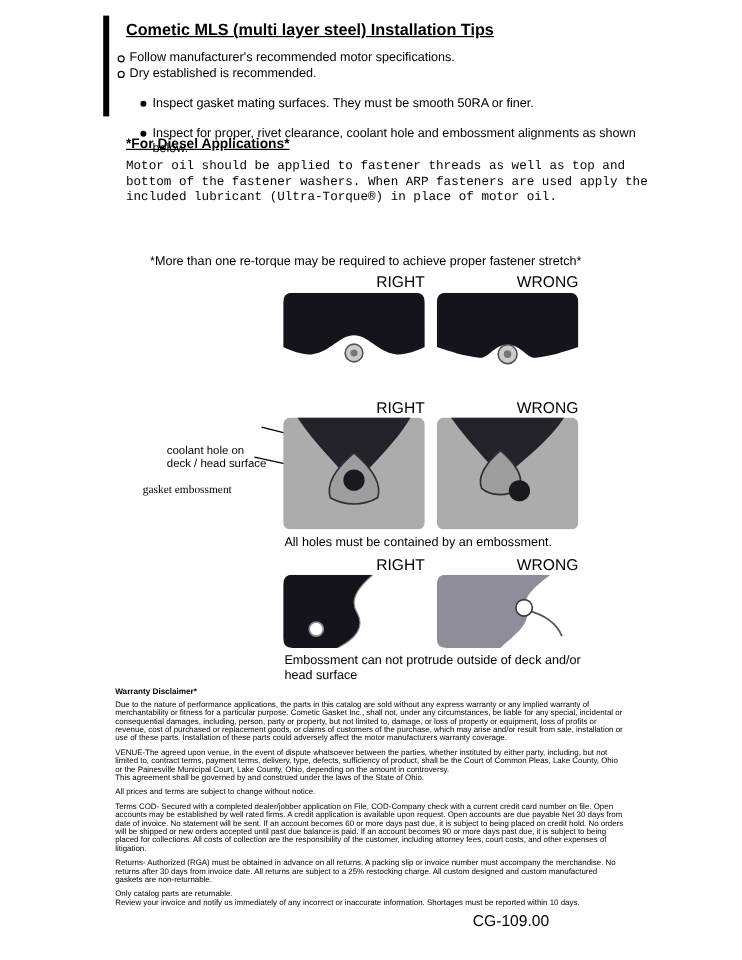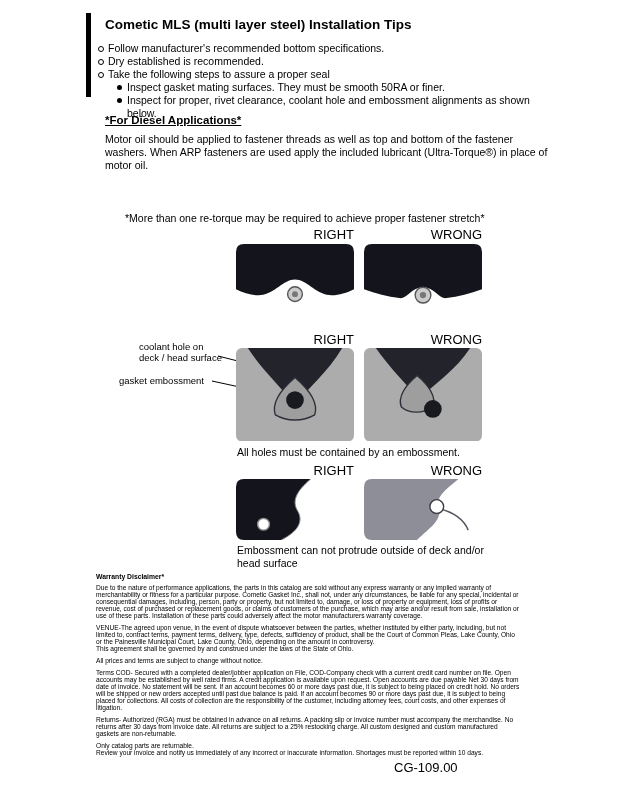--- a/index.html
+++ b/index.html
@@ -1,57 +1,56 @@
 <!DOCTYPE html>
 <html><head>
 <meta charset="utf-8">
 <style>
   html,body{margin:0;padding:0;background:#fff;}
   .page{
     position:relative;width:618px;height:800px;background:#ffffff;
     font-family:"Liberation Sans", sans-serif;color:#000;overflow:hidden;
   }
   .vbar{position:absolute;left:86px;top:13px;width:5px;height:84px;background:#000;}
-  .title{position:absolute;left:105px;top:17px;font-size:13.5px;font-weight:bold;}
+  .title{position:absolute;left:105px;top:17px;font-size:13.5px;font-weight:bold;text-decoration:underline;}
   .tips{position:absolute;left:97px;top:42px;font-size:10.5px;line-height:13px;width:460px;}
   .tip{position:relative;padding-left:11px;}
   .tip::before{content:"";position:absolute;left:1px;top:4px;width:4px;height:4px;border:1px solid #000;border-radius:50%;}
-  .tip.sub{margin-left:19px;}
+  .tip.sub{margin-left:19px;margin-top:12px;}
   .tip.sub::before{background:#000;border:none;width:5px;height:5px;top:4px;}
   .diesel-heading{position:absolute;left:105px;top:114px;font-size:11.5px;font-weight:bold;text-decoration:underline;}
-  .body-text{font-size:10.5px;line-height:13px;}
+  .body-text{font-size:10.5px;line-height:13px;font-family:Liberation Mono, monospace;}
   .p1{position:absolute;left:105px;top:133px;width:452px;}
   .p2{position:absolute;left:105px;top:169px;width:440px;}
   .note{position:absolute;left:105px;top:212px;font-size:10.5px;margin-left:20px;}
   .colhead{position:absolute;width:118px;text-align:right;font-size:13px;}
   .panel{position:absolute;width:118px;}
   .panel svg{display:block;width:118px;height:auto;}
   .caption{position:absolute;left:237px;font-size:10.5px;line-height:13px;}
-  .ann{position:absolute;font-size:9.5px;line-height:11px;}
+  .ann{position:absolute;font-size:9.5px;line-height:11px;margin-top:29px;}
   .ann-coolant{left:139px;top:341px;width:84px;}
-  .ann-emboss{left:119px;top:375px;width:100px;}
+  .ann-emboss{left:119px;top:375px;width:100px;font-family:Liberation Serif, serif;}
   .ann-lines{position:absolute;left:200px;top:348px;width:110px;height:52px;}
   .warranty{position:absolute;left:96px;top:573px;width:424px;font-size:6.6px;line-height:7px;}
   .warranty h2{font-size:6.8px;font-weight:bold;margin:0 0 4px 0;}
   .warranty p{margin:0 0 5px 0;white-space:pre-line;}
   .code{position:absolute;left:394px;top:760px;font-size:13px;}
 </style>
 </head>
 <body>
 
 <div class="page">
 
   <div class="vbar"></div>
 
   <div class="title">Cometic MLS (multi layer steel) Installation Tips</div>
 
   <div class="tips">
-    <div class="tip">Follow manufacturer's recommended bottom specifications.</div>
+    <div class="tip">Follow manufacturer's recommended motor specifications.</div>
     <div class="tip">Dry established is recommended.</div>
-    <div class="tip">Take the following steps to assure a proper seal</div>
     <div class="tip sub">Inspect gasket mating surfaces.  They must be smooth 50RA or finer.</div>
     <div class="tip sub">Inspect for proper, rivet clearance, coolant hole and embossment alignments as shown below.</div>
   </div>
 
   <div class="diesel-heading">*For Diesel Applications*</div>
   <div class="body-text p1">Motor oil should be applied to fastener threads as well as top and bottom of the fastener washers. When ARP fasteners are used apply the included lubricant (Ultra-Torque®) in place of motor oil.</div>
   <div class="note">*More than one re-torque may be required to achieve proper fastener stretch*</div>
 
   <div class="colhead" style="left:236px;top:227px;">RIGHT</div>
   <div class="colhead" style="left:364px;top:227px;">WRONG</div>

